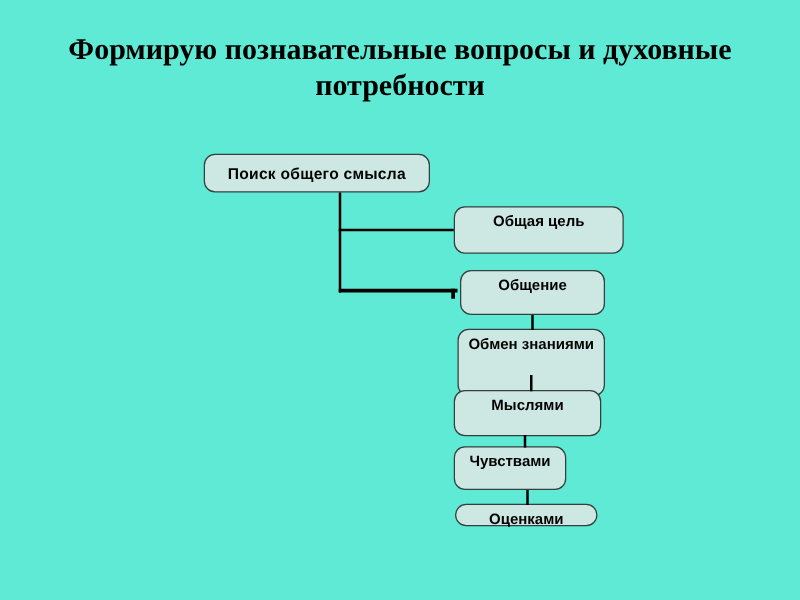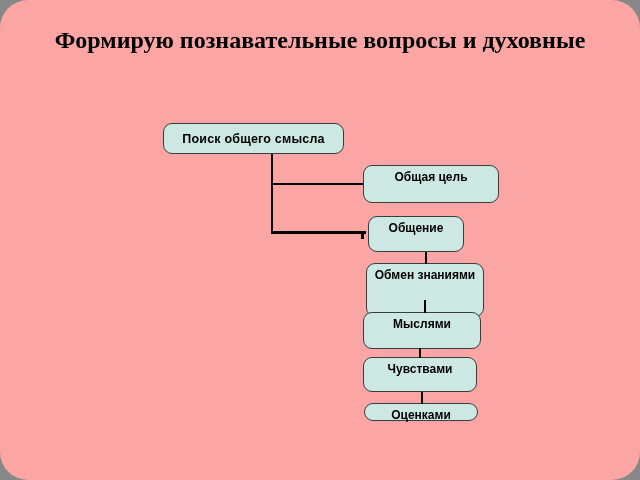--- a/index.html
+++ b/index.html
@@ -4,24 +4,23 @@
 <style>
   html, body {
     margin: 0;
     padding: 0;
     background: #888;
   }
   .slide {
     position: relative;
     width: 640px;
     height: 480px;
-    background: #fca5a5;
+    background: #5eead4;
     overflow: hidden;
     font-family: "Liberation Sans", sans-serif;
-    border-radius: 28px;
   }
   .title {
     position: absolute;
     top: 26px;
     left: 0;
     right: 0;
     margin: 0;
     text-align: center;
     font-family: "Liberation Serif", serif;
     font-weight: bold;
@@ -46,24 +45,24 @@
     padding-top: 4px;
   }
   .node-1 {
     left: 163px; top: 123px; width: 181px; height: 31px;
     display: flex; align-items: center; justify-content: center;
     padding-top: 0;
     font-size: 12.5px;
     letter-spacing: 0.2px;
   }
   .node-2 { left: 363px; top: 165px; width: 136px; height: 38px; }
-  .node-3 { left: 368px; top: 216px; width: 96px; height: 36px; }
+  .node-3 { left: 368px; top: 216px; width: 116px; height: 36px; }
   .node-4 { left: 366px; top: 263px; width: 118px; height: 54px; }
   .node-5 { left: 363px; top: 312px; width: 118px; height: 37px; }
-  .node-6 { left: 363px; top: 357px; width: 114px; height: 35px; }
+  .node-6 { left: 363px; top: 357px; width: 90px; height: 35px; }
   .node-7 { left: 364px; top: 403px; width: 114px; height: 18px; }
   .line {
     position: absolute;
     background: #000000;
   }
   .line-v1   { left: 271px; top: 154px; width: 2px;  height: 80px; }
   .line-h1   { left: 271px; top: 183px; width: 92px; height: 2px;  }
   .line-h2   { left: 271px; top: 231px; width: 95px; height: 3px;  }
   .line-hook { left: 361px; top: 231px; width: 3px;  height: 8px;  }
   .line-v2   { left: 425px; top: 252px; width: 2px;  height: 12px; }
@@ -71,20 +70,21 @@
   .line-v4   { left: 419px; top: 348px; width: 2px;  height: 10px; }
   .line-v5   { left: 421px; top: 392px; width: 2px;  height: 12px; }
 </style>
 </head>
 <body>
 
 <div class="slide">
 
   <h1 class="title">
     <span class="title-line">Формирую познавательные вопросы и духовные</span>
+    <span class="title-line">потребности</span>
   </h1>
 
   <div>
 
     <div class="node node-1">Поиск общего смысла</div>
 
     <div class="node node-2">Общая цель</div>
 
     <div class="node node-3">Общение</div>
 

